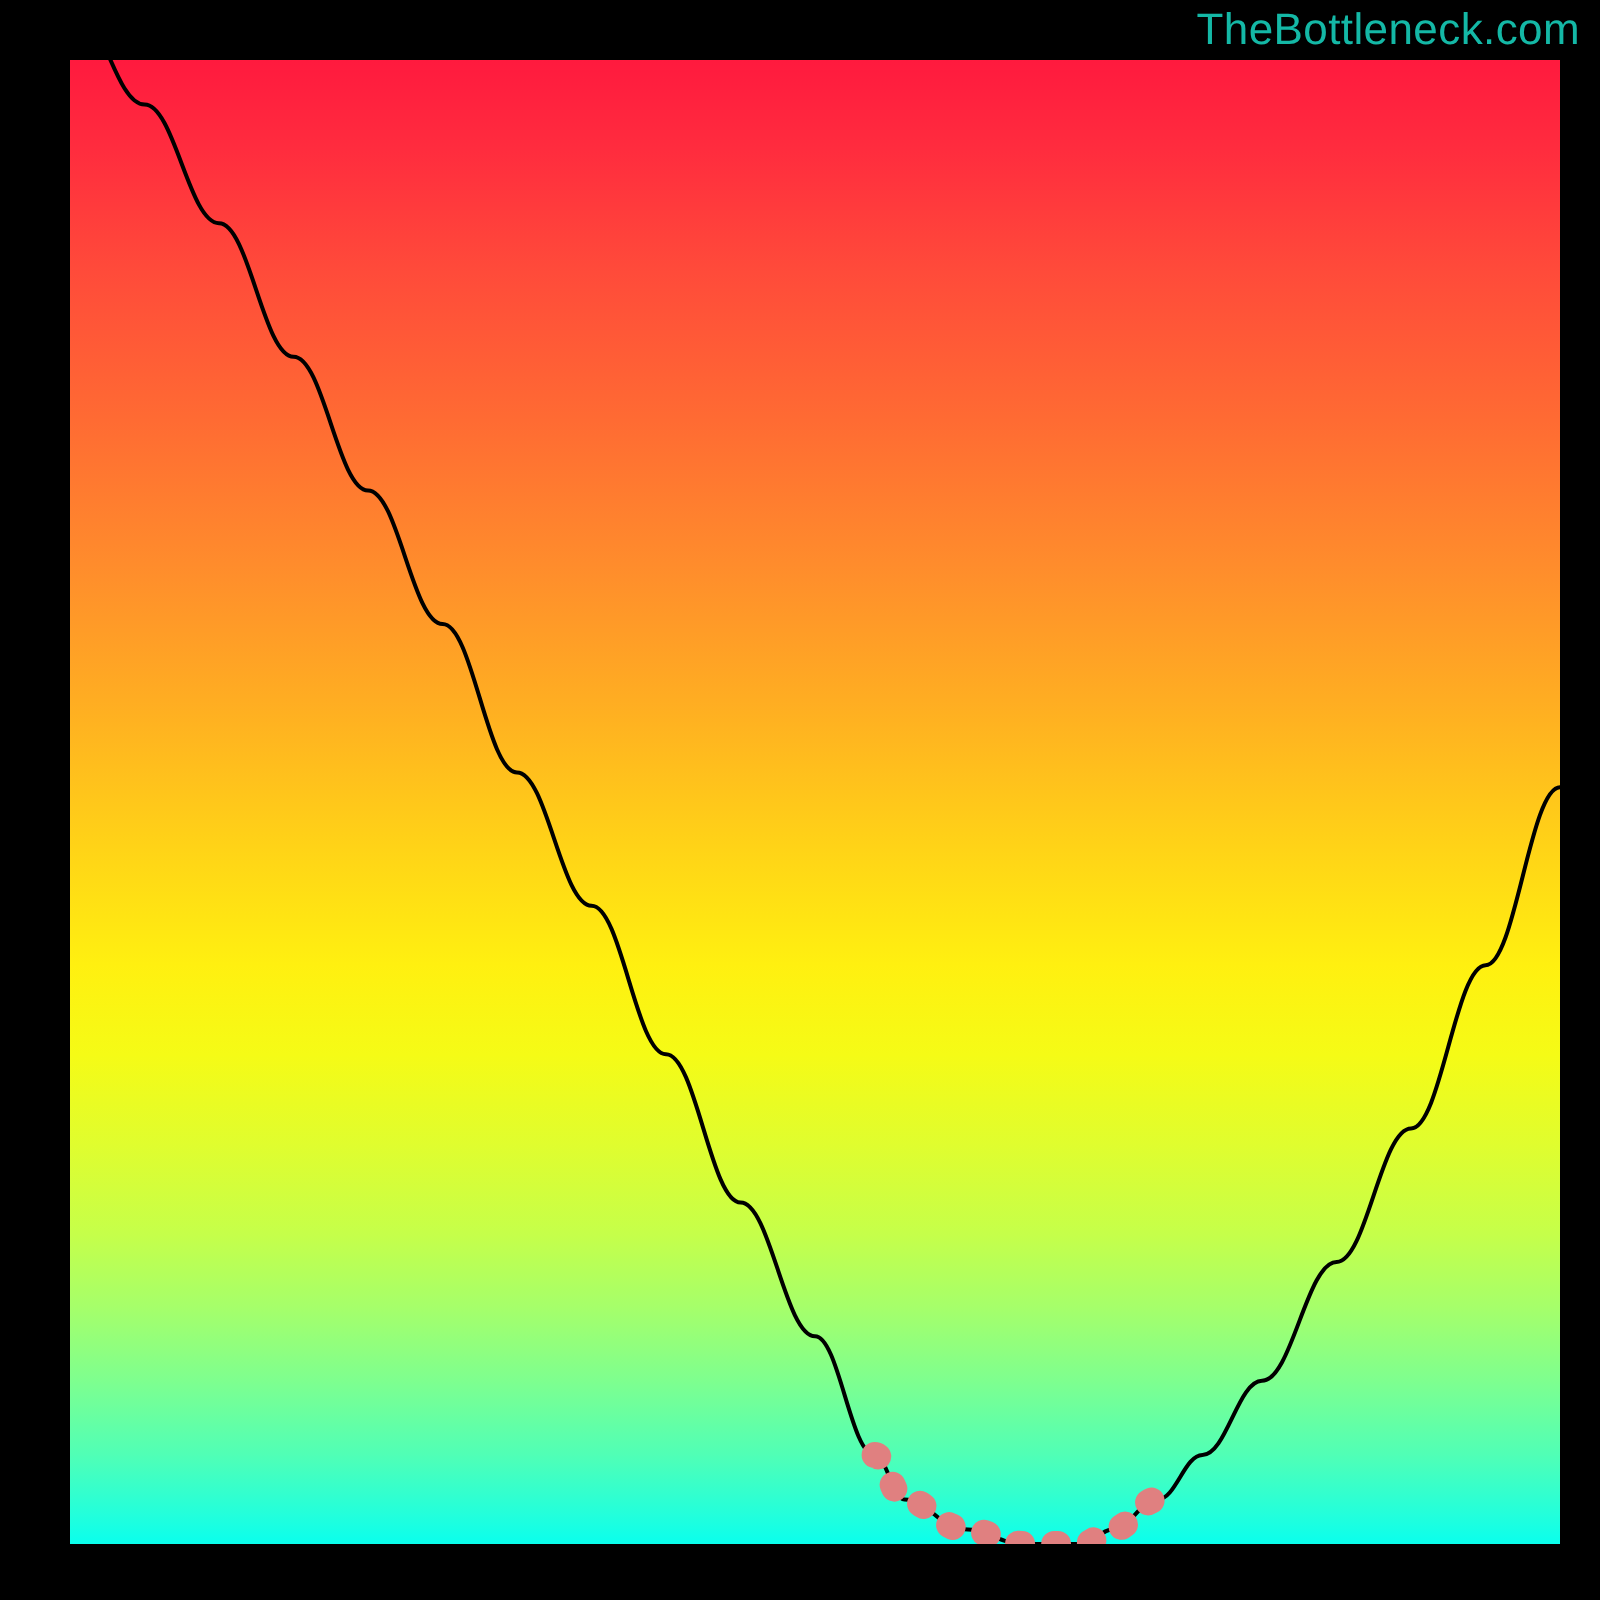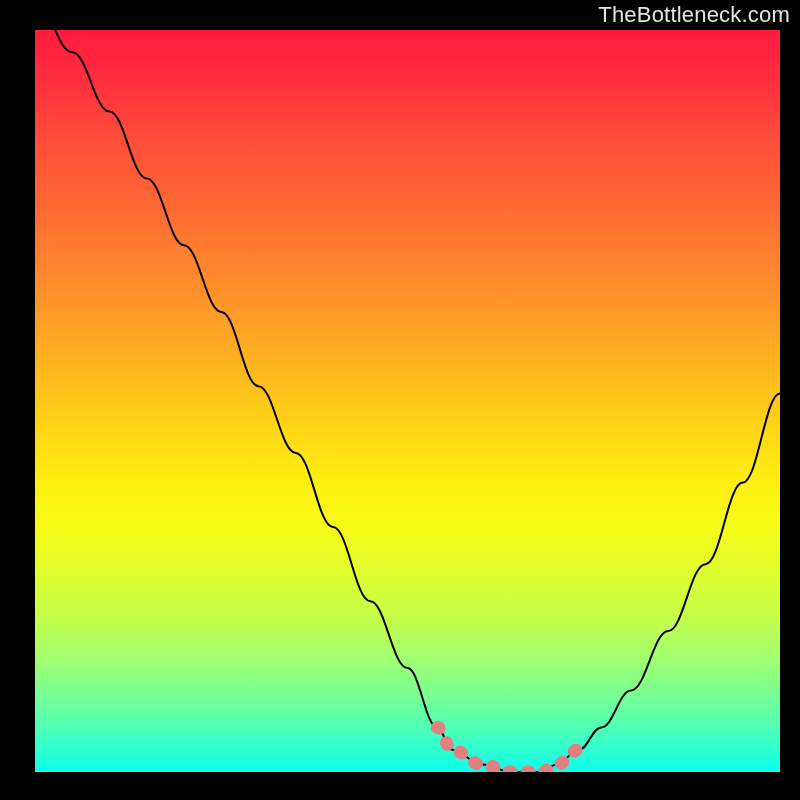--- a/index.html
+++ b/index.html
@@ -8,21 +8,21 @@
     width: 800px;
     height: 800px;
     overflow: hidden;
     position: relative;
     font-family: Arial, Helvetica, sans-serif;
   }
   .watermark {
     position: absolute;
     top: 2px;
     right: 10px;
-    color: #e5e5e5;
+    color: #14b8a6;
     font-size: 22px;
     font-weight: 500;
     z-index: 10;
     letter-spacing: 0.2px;
   }
   .plot-area {
     position: absolute;
     left: 35px;
     top: 30px;
     width: 745px;

